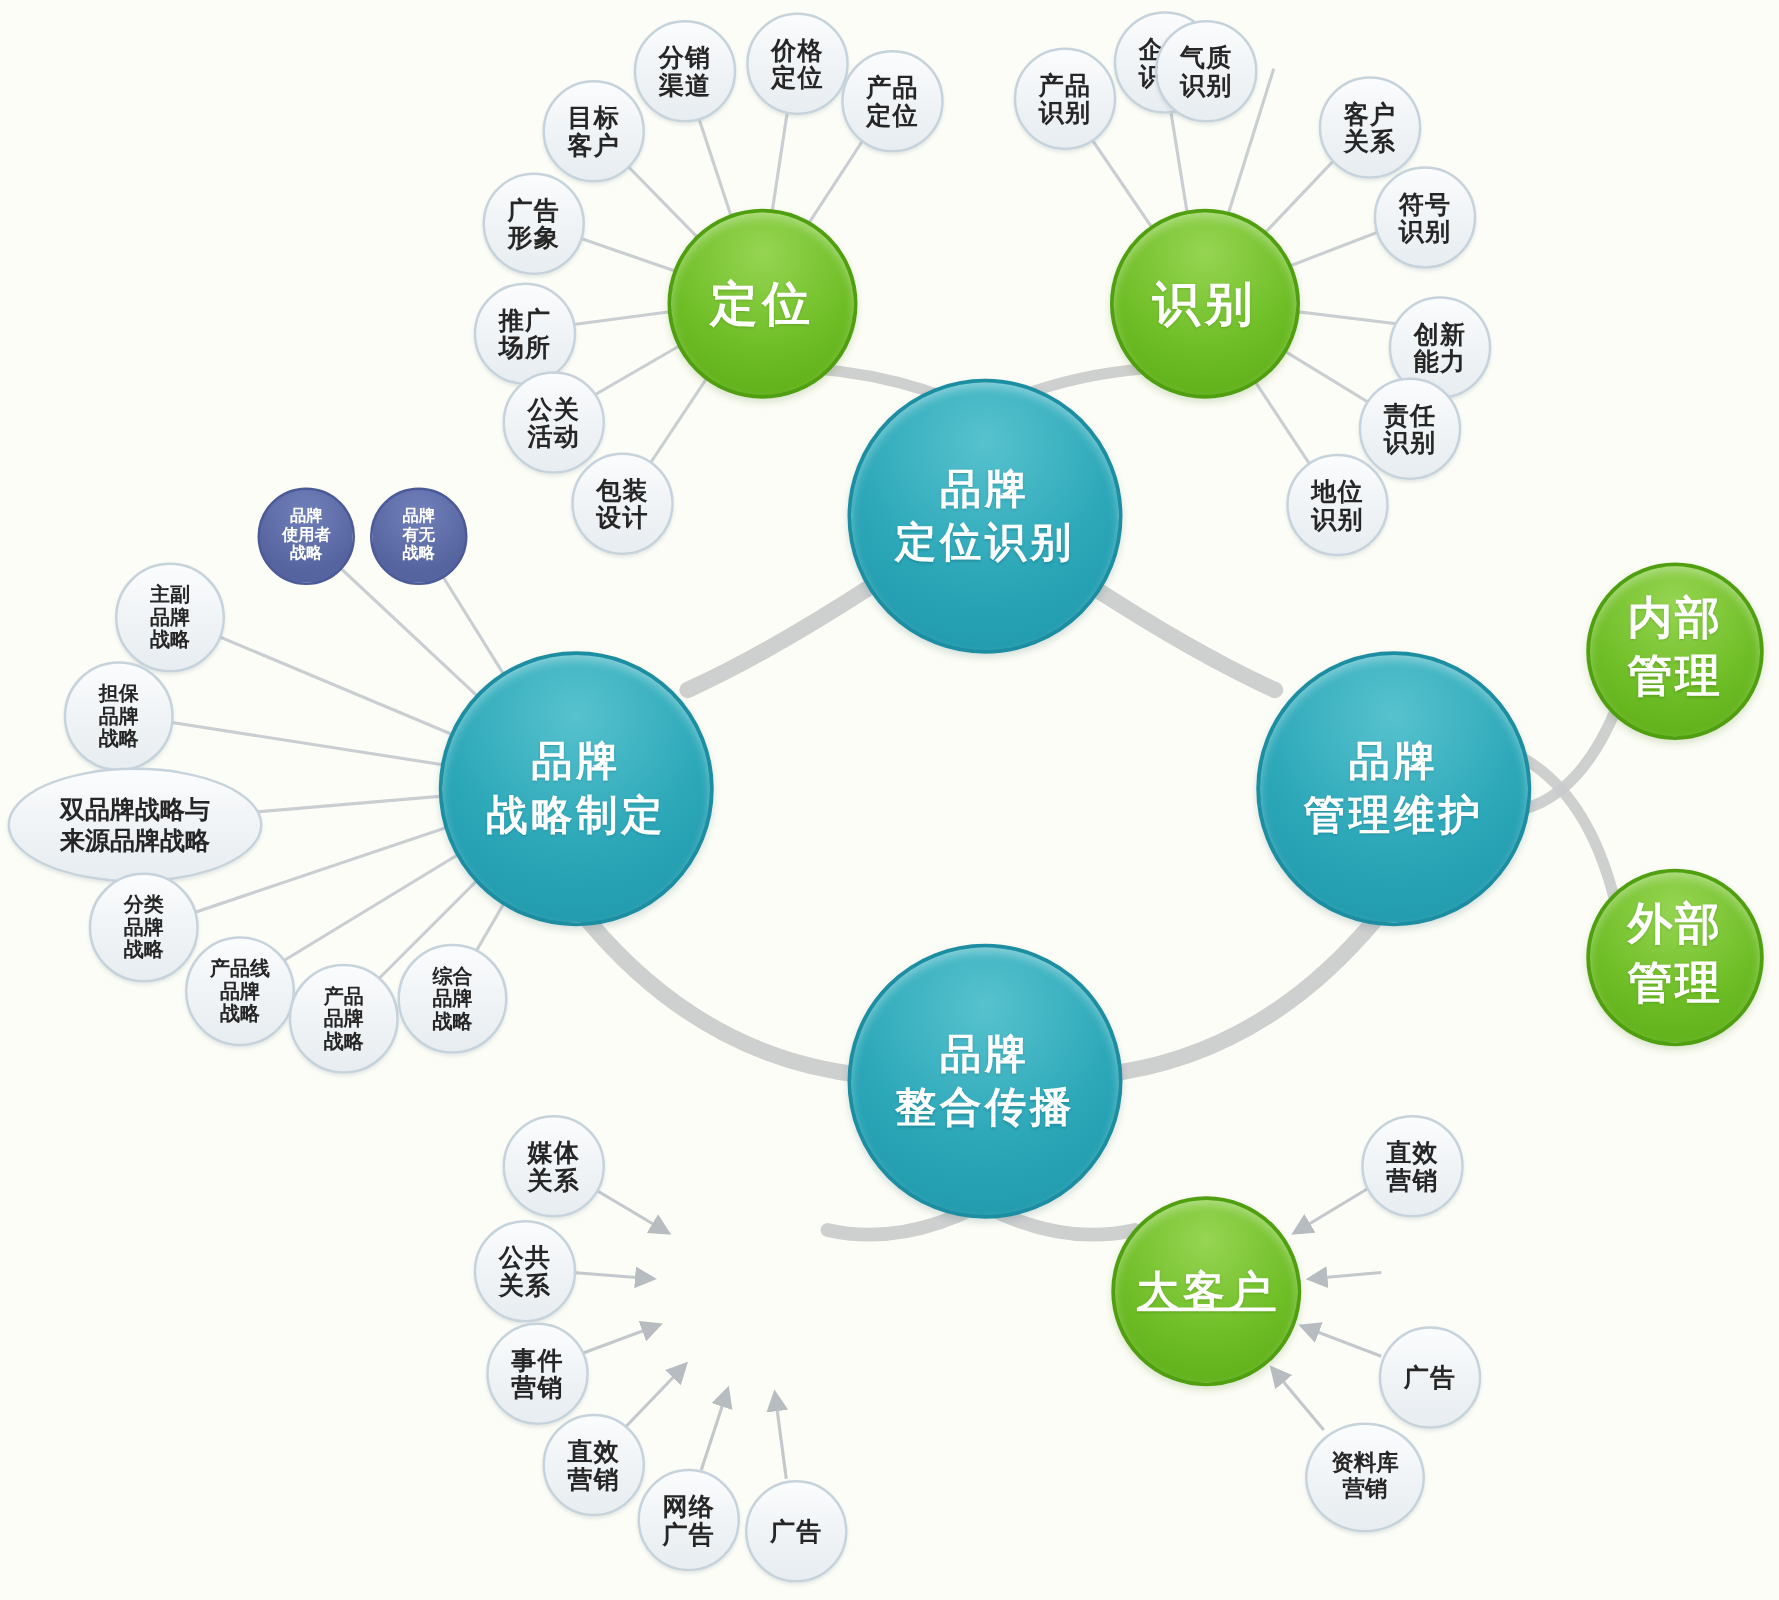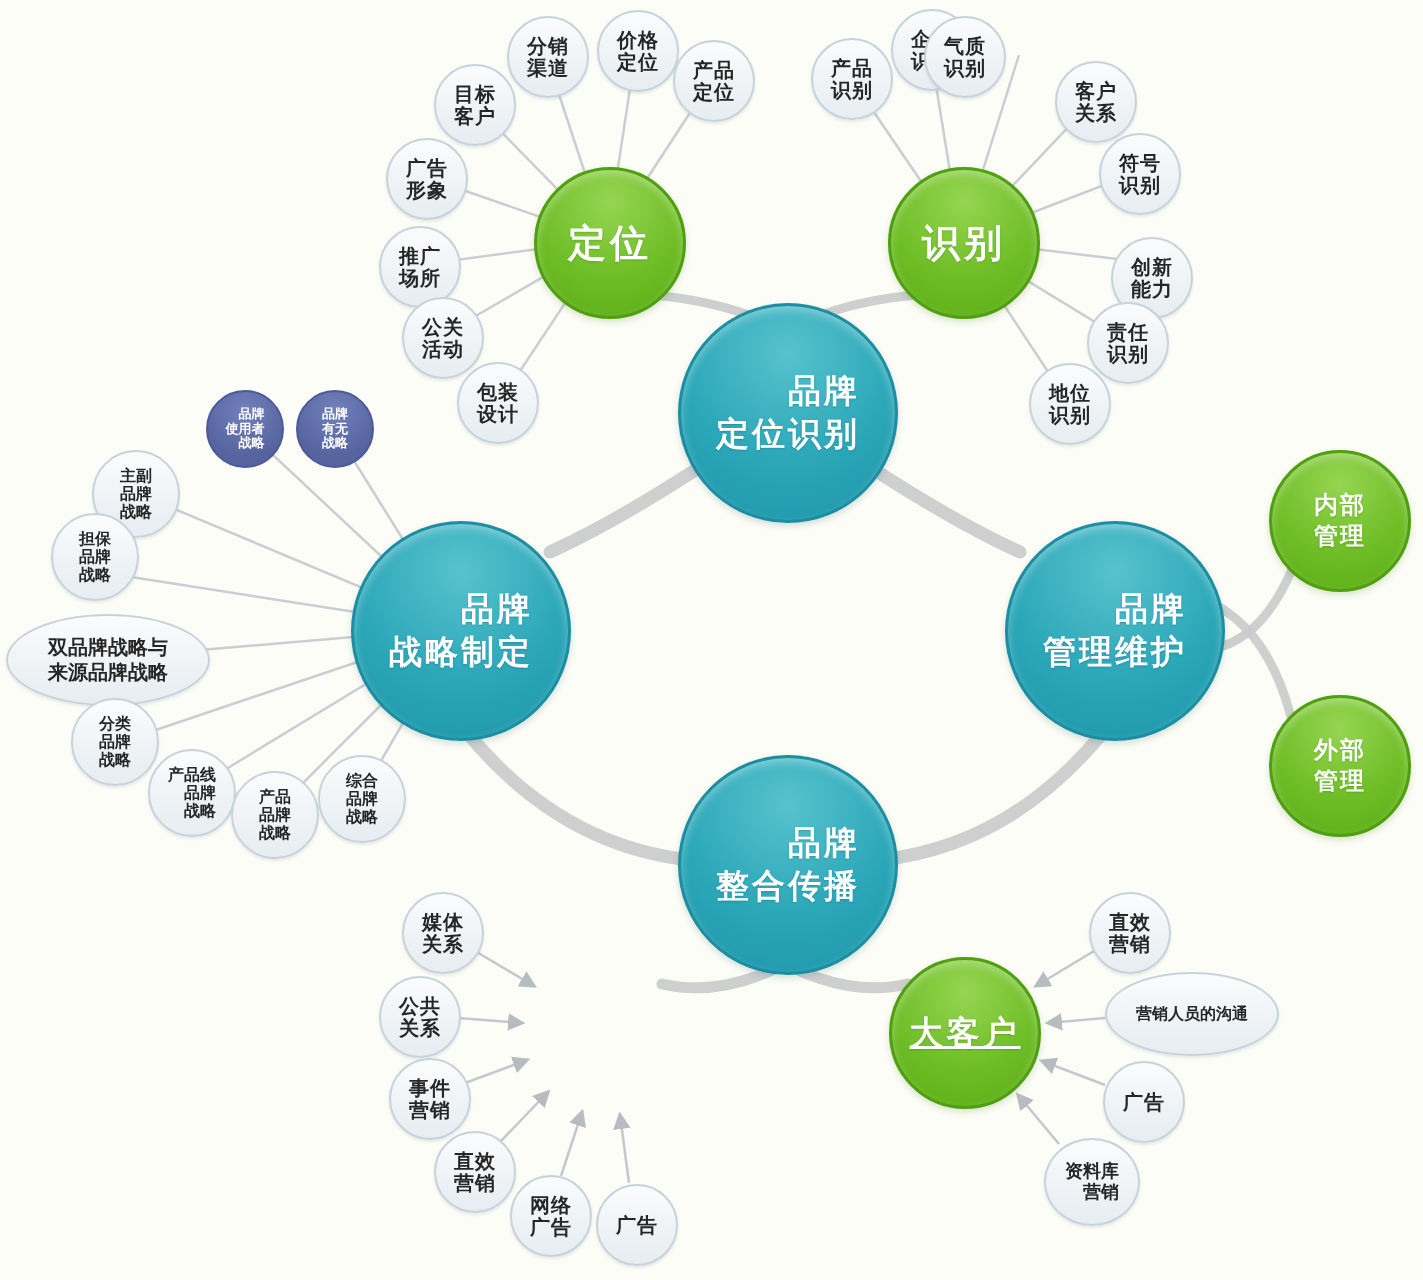--- a/index.html
+++ b/index.html
@@ -7,40 +7,40 @@
     width:1423px;height:1280px;position:relative;overflow:hidden;
     background:#fcfdf6;
     font-family:"DejaVu Sans",sans-serif;
   }
   #canvas{position:absolute;inset:0;width:1423px;height:1280px;}
   svg.connectors{position:absolute;left:0;top:0;z-index:1;}
   .node{
     position:absolute;z-index:2;border-radius:50%;
     display:flex;align-items:center;justify-content:center;text-align:center;
   }
-  .node-label{white-space:pre-line;display:block;text-align:right;}
+  .node-label{white-space:pre-line;display:block;}
   
   .node--hub{
     width:214px;height:214px;
     background:radial-gradient(circle at 50% 22%, #57c2ce 0%, #2ba7b8 55%, #1d95a9 100%);
     border:3px solid #1d8da1;
     box-shadow:inset 0 4px 8px rgba(255,255,255,.35), 0 3px 6px rgba(40,90,100,.18);
     color:#fff;font-weight:bold;font-size:33px;line-height:1.3;letter-spacing:3px;
     text-shadow:0 1px 2px rgba(0,70,85,.25);
   }
   
   .node--green{
     background:radial-gradient(circle at 50% 22%, #96d552 0%, #6fbe27 55%, #5aab15 100%);
     border:3px solid #4f9f10;
     box-shadow:inset 0 4px 8px rgba(255,255,255,.35), 0 3px 6px rgba(60,110,20,.18);
     color:#fff;font-weight:bold;text-shadow:0 1px 2px rgba(40,90,0,.25);
   }
   .node--g146{width:146px;height:146px;font-size:38px;letter-spacing:4px;}
   .node--g146.two{font-size:29px;line-height:1.25;letter-spacing:2px;}
-  .node--g136{width:136px;height:136px;font-size:24px;line-height:1.3;letter-spacing:2px;}
+  .node--g136{width:136px;height:136px;font-size:36px;line-height:1.3;letter-spacing:2px;font-family:Liberation Mono, monospace;}
   
   .node--purple{
     width:74px;height:74px;
     background:radial-gradient(circle at 50% 25%, #7280ba 0%, #55639f 70%);
     border:2px solid #4c5a99;
     color:#fff;font-weight:bold;font-size:13px;line-height:1.12;
   }
   
   .node--leaf{
     background:linear-gradient(180deg,#fbfcfd 0%, #eef2f5 60%, #e8edf1 100%);
@@ -240,21 +240,21 @@
   <div class="node node--leaf node--sm2" style="left:1029px;top:363px">
       <span class="node-label">地位
 识别</span>
     </div>
 
   <div class="node node--leaf node--sm3" style="left:92px;top:450px">
       <span class="node-label">主副
 品牌
 战略</span>
     </div>
-  <div class="node node--leaf node--sm3" style="left:51px;top:513px">
+  <div class="node node--leaf node--sm3" style="left:51px;top:529px">
       <span class="node-label">担保
 品牌
 战略</span>
     </div>
   <div class="node node--leaf node--wide" style="left:6px;top:614px">
       <span class="node-label">双品牌战略与
 来源品牌战略</span>
     </div>
   <div class="node node--leaf node--sm3" style="left:71px;top:698px">
       <span class="node-label">分类
@@ -298,23 +298,20 @@
 广告</span>
     </div>
   <div class="node node--leaf node--sm2" style="left:596px;top:1184px">
       <span class="node-label">广告</span>
     </div>
 
   <div class="node node--leaf node--sm2" style="left:1089px;top:892px">
       <span class="node-label">直效
 营销</span>
     </div>
-  <div class="node node--leaf node--wide2" style="left:1105px;top:972px">
-      <span class="node-label">营销人员的沟通</span>
-    </div>
   <div class="node node--leaf node--sm2" style="left:1103px;top:1061px">
       <span class="node-label">广告</span>
     </div>
   <div class="node node--leaf node--med2" style="left:1044px;top:1138px">
       <span class="node-label">资料库
 营销</span>
     </div>
 
 </div>
 

